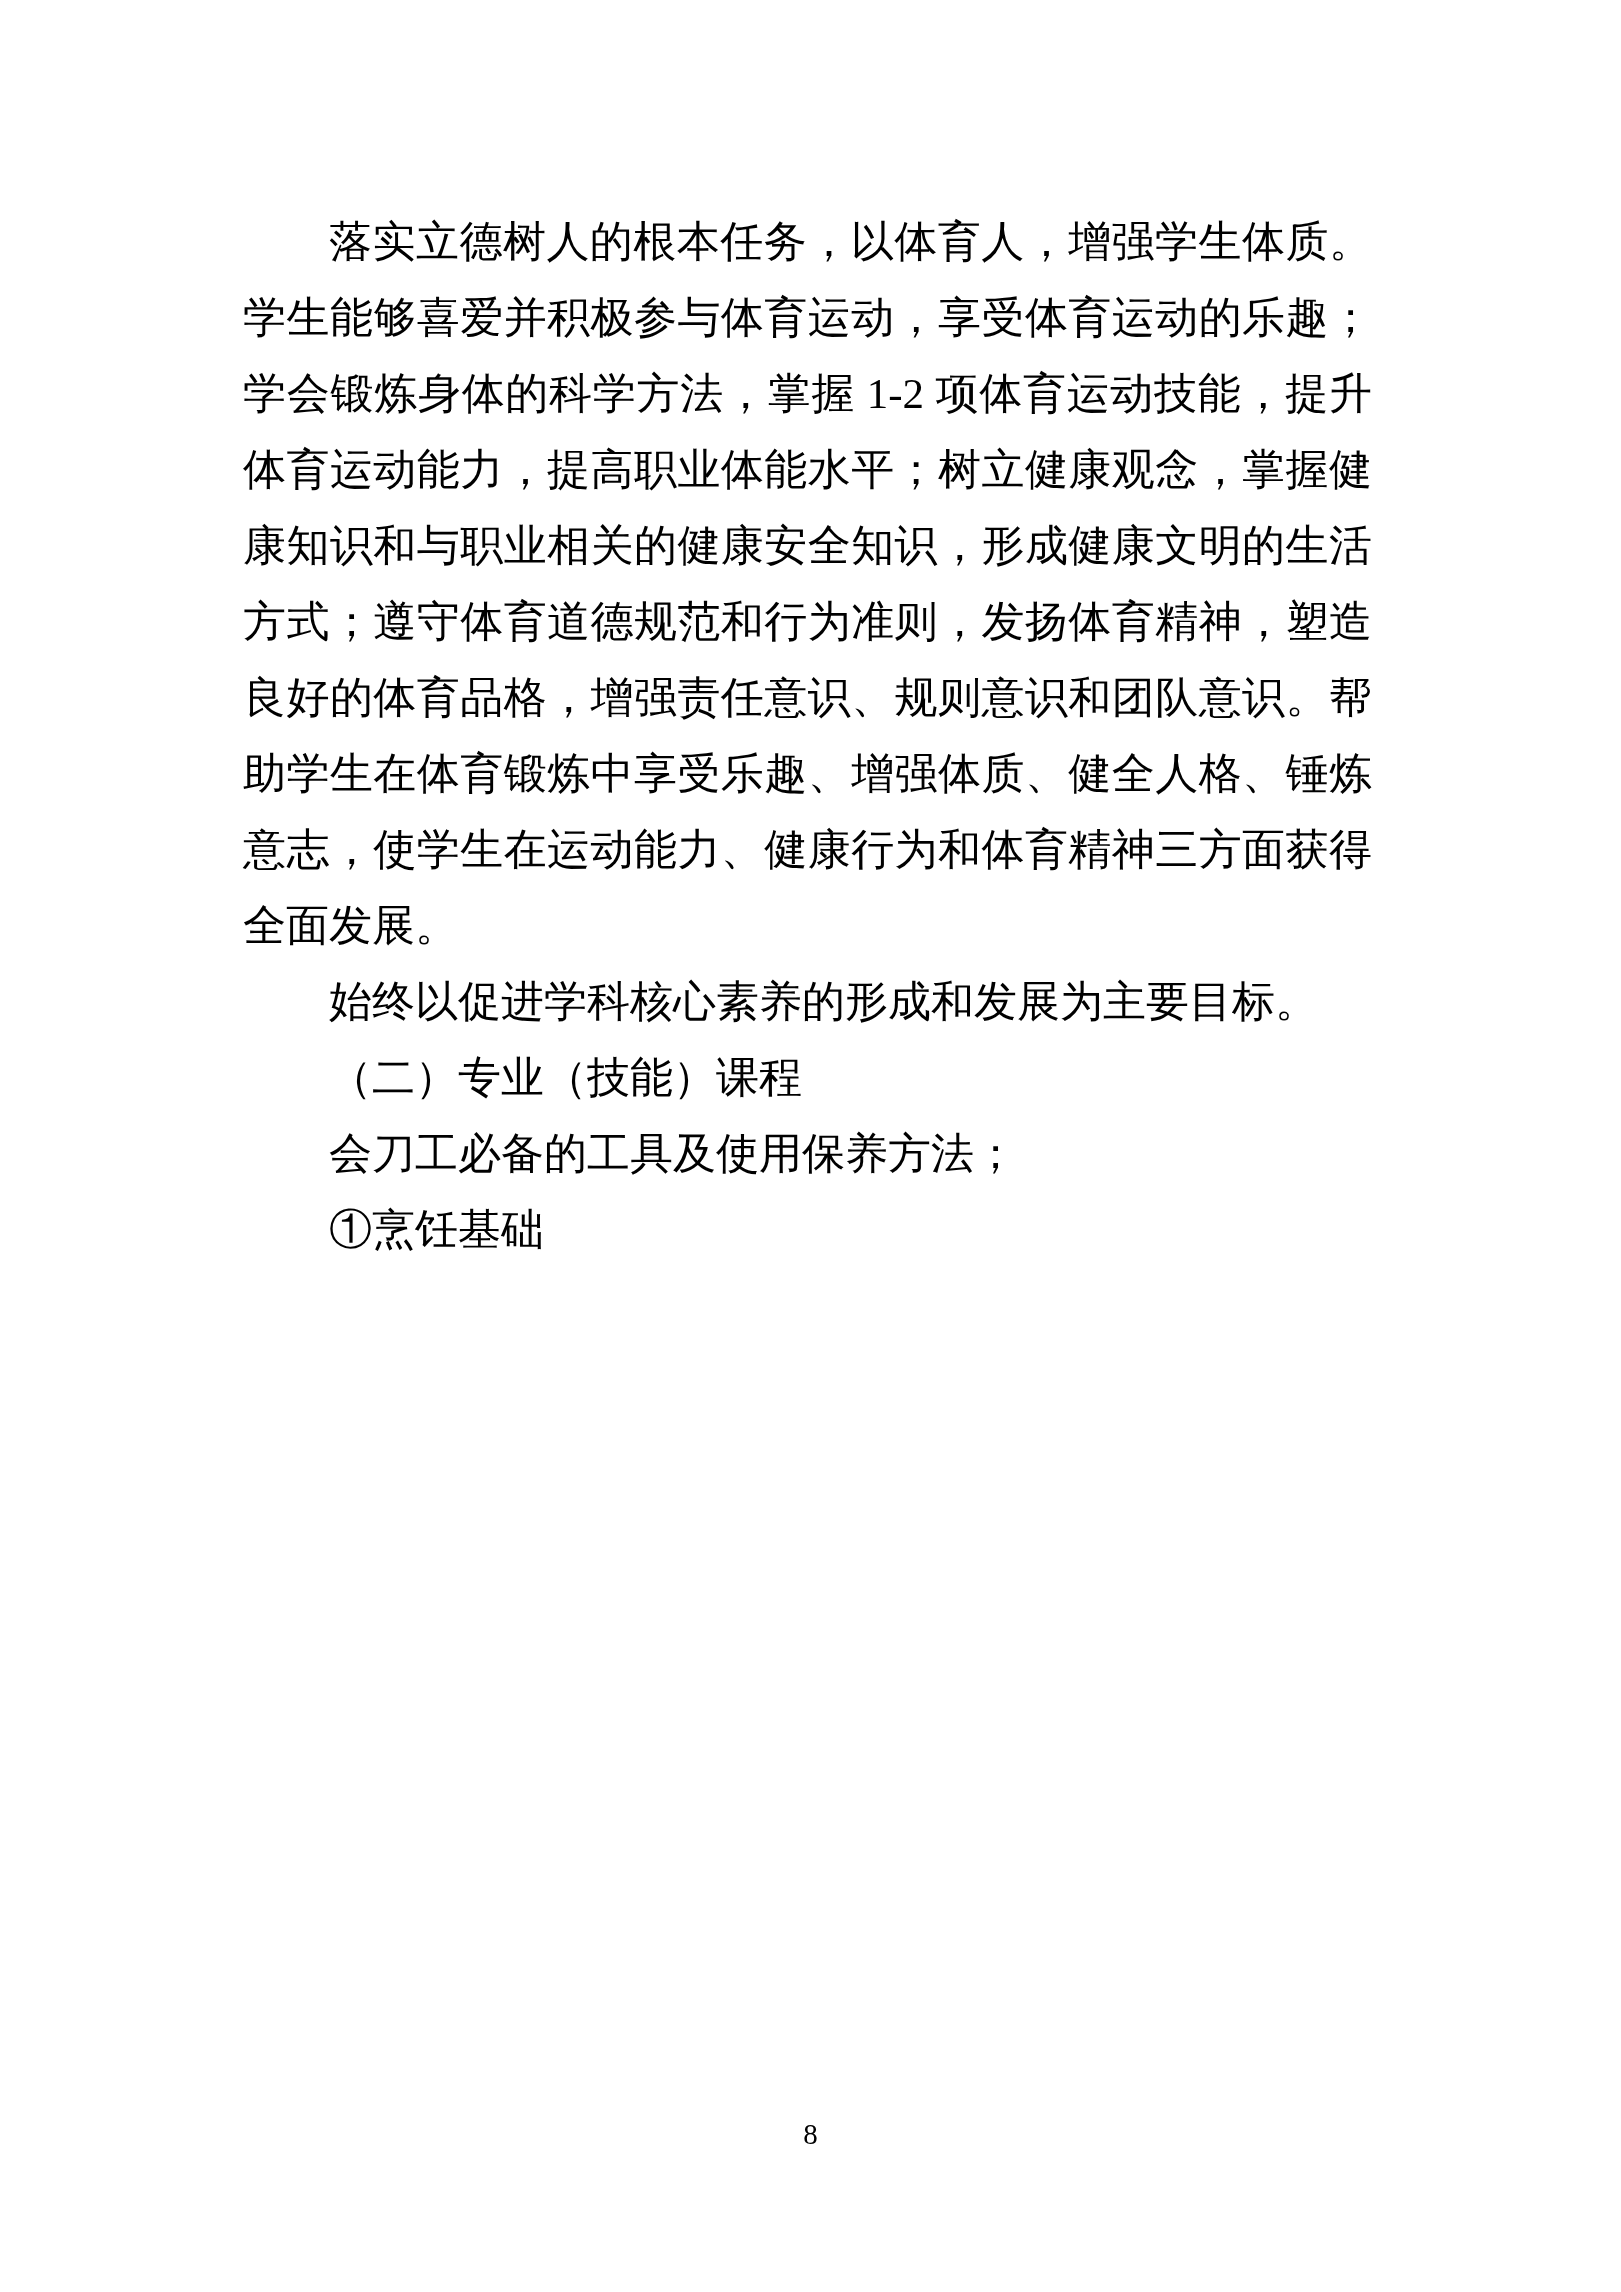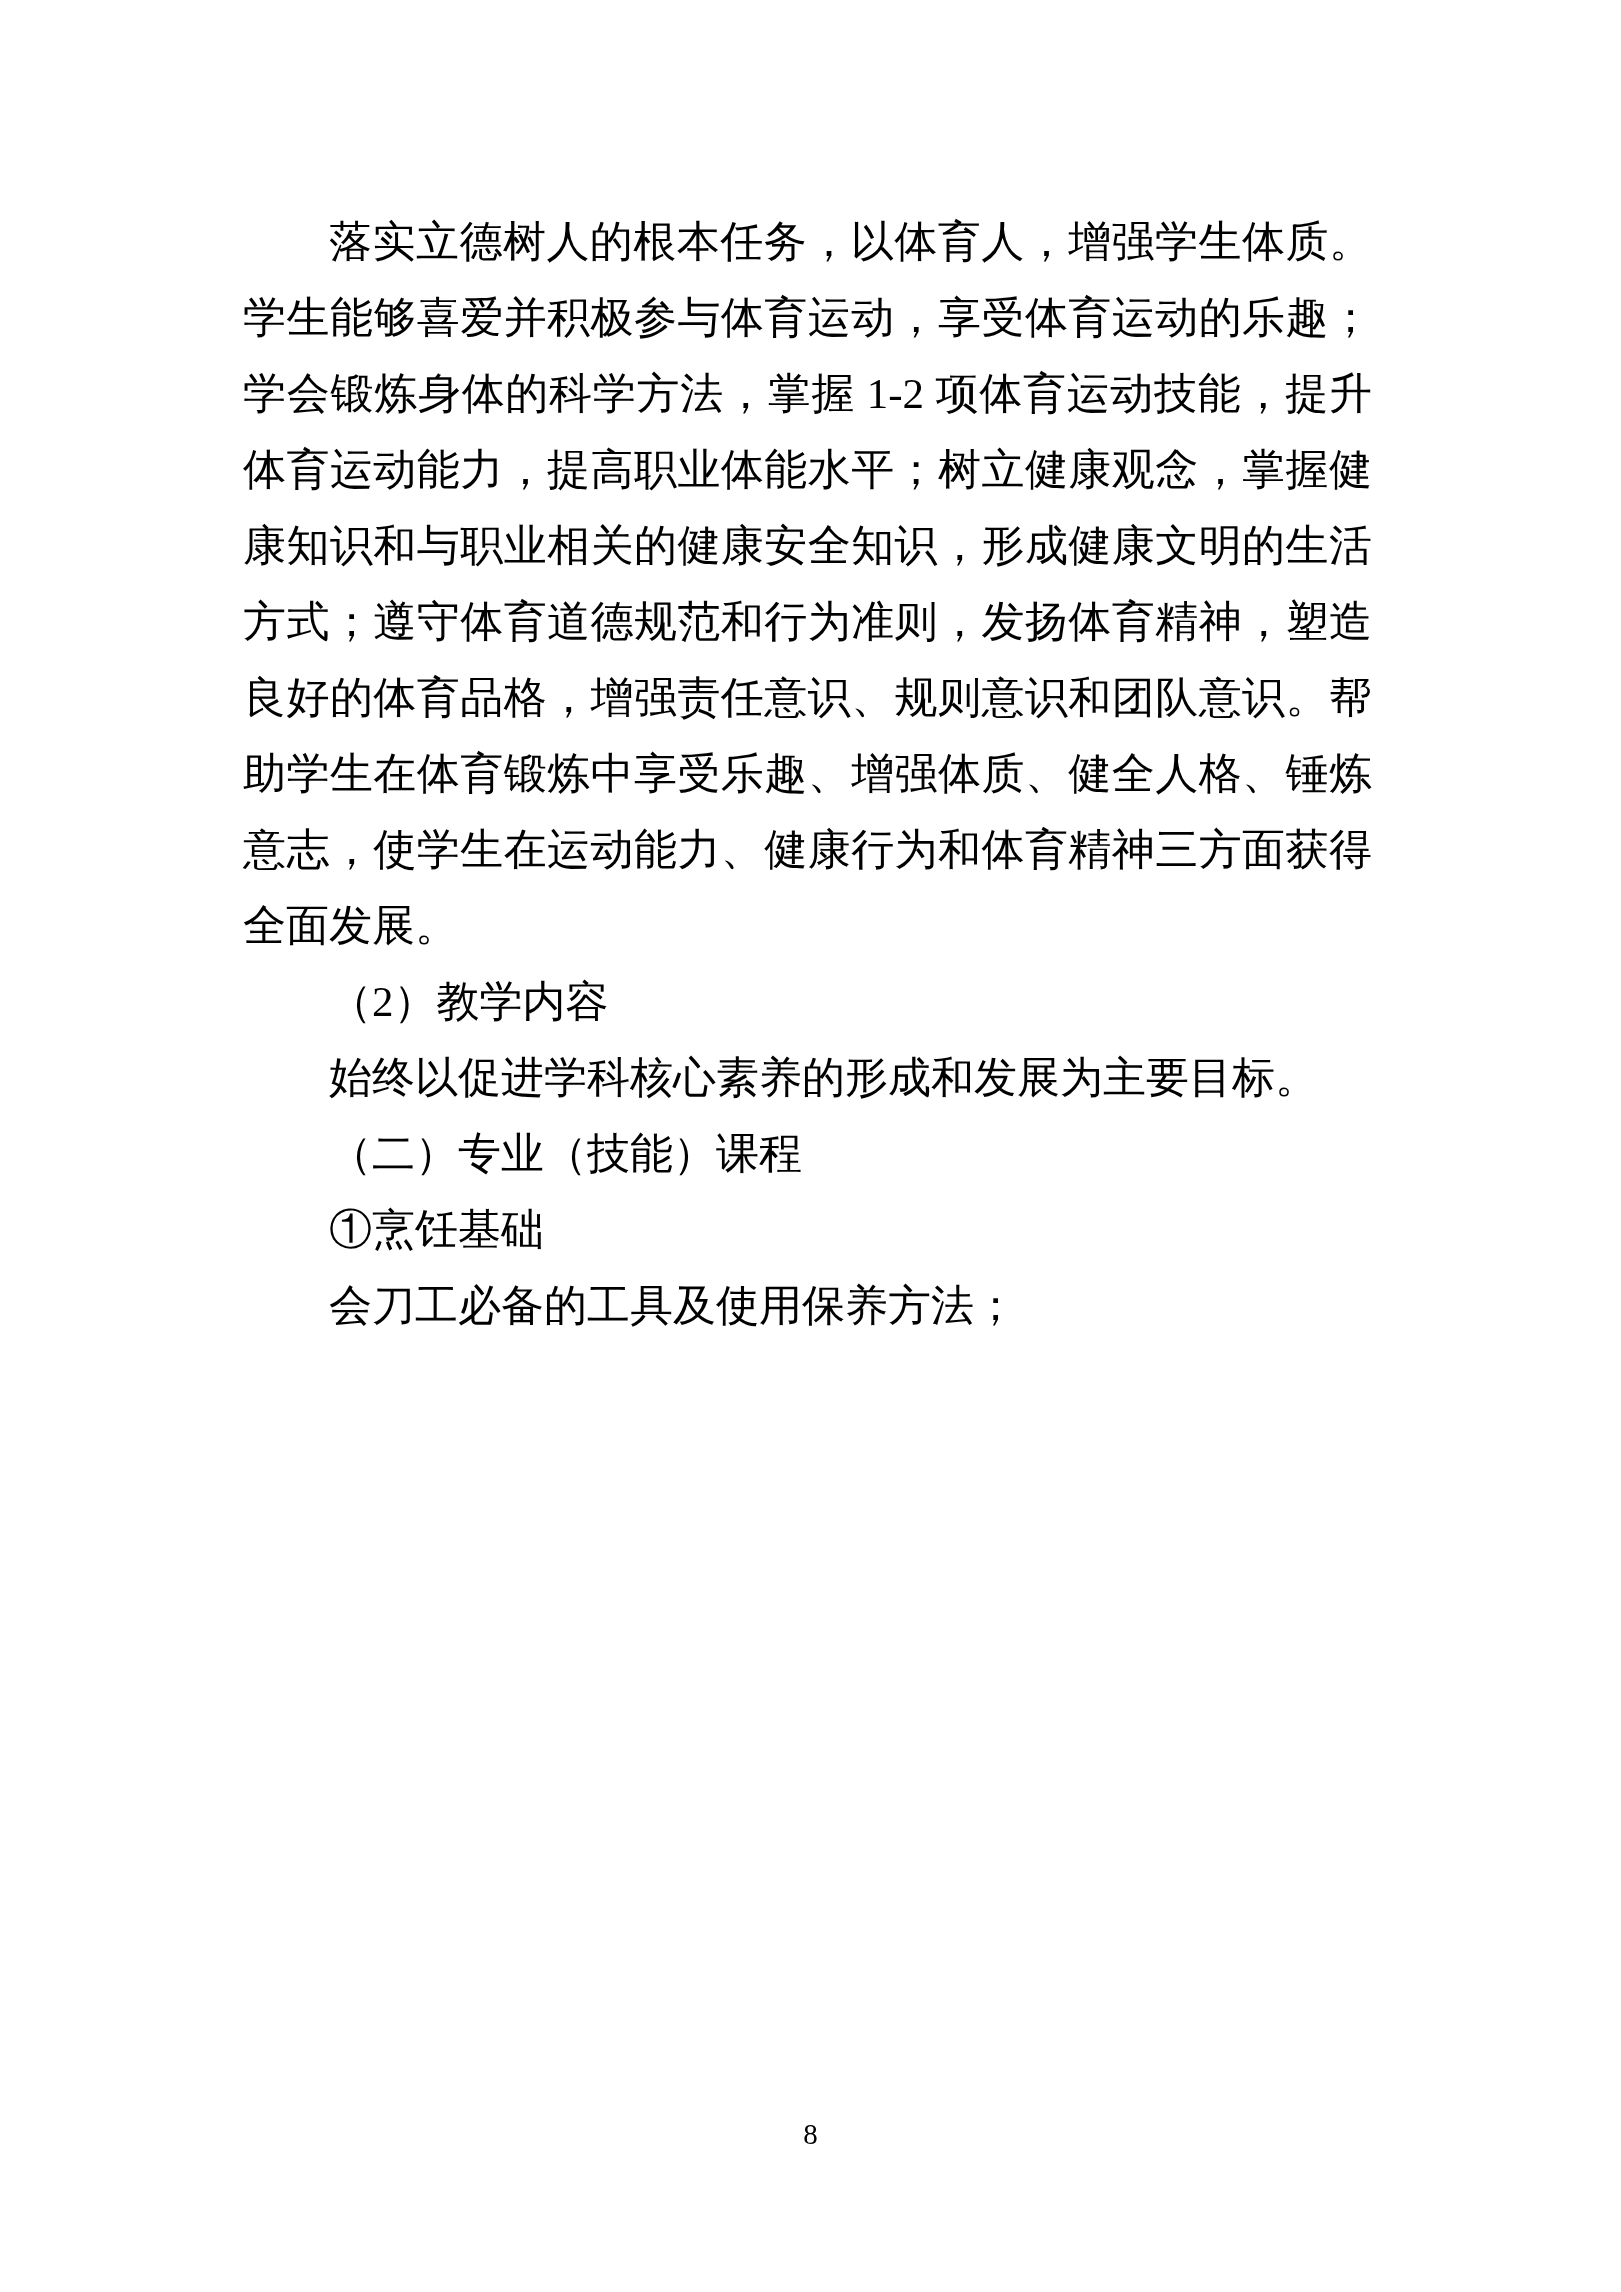--- a/index.html
+++ b/index.html
@@ -40,21 +40,20 @@
     font-size: 29px;
     line-height: 43px;
   }
 </style>
 </head>
 <body>
 
 <div class="page">
   <div class="textblock">
     <p class="body">落实立德树人的根本任务，以体育人，增强学生体质。学生能够喜爱并积极参与体育运动，享受体育运动的乐趣；学会锻炼身体的科学方法，掌握 1-2 项体育运动技能，提升体育运动能力，提高职业体能水平；树立健康观念，掌握健康知识和与职业相关的健康安全知识，形成健康文明的生活方式；遵守体育道德规范和行为准则，发扬体育精神，塑造良好的体育品格，增强责任意识、规则意识和团队意识。帮助学生在体育锻炼中享受乐趣、增强体质、健全人格、锤炼意志，使学生在运动能力、健康行为和体育精神三方面获得全面发展。</p>
-    <p class="body">（2）教学内容</p>
     <p class="body">始终以促进学科核心素养的形成和发展为主要目标。</p>
     <p class="body">（二）专业（技能）课程</p>
+    <p class="body">会刀工必备的工具及使用保养方法；</p>
     <p class="body">①烹饪基础</p>
-    <p class="body">会刀工必备的工具及使用保养方法；</p>
   </div>
   <div class="footer">8</div>
 </div>
 
 
 </body></html>

